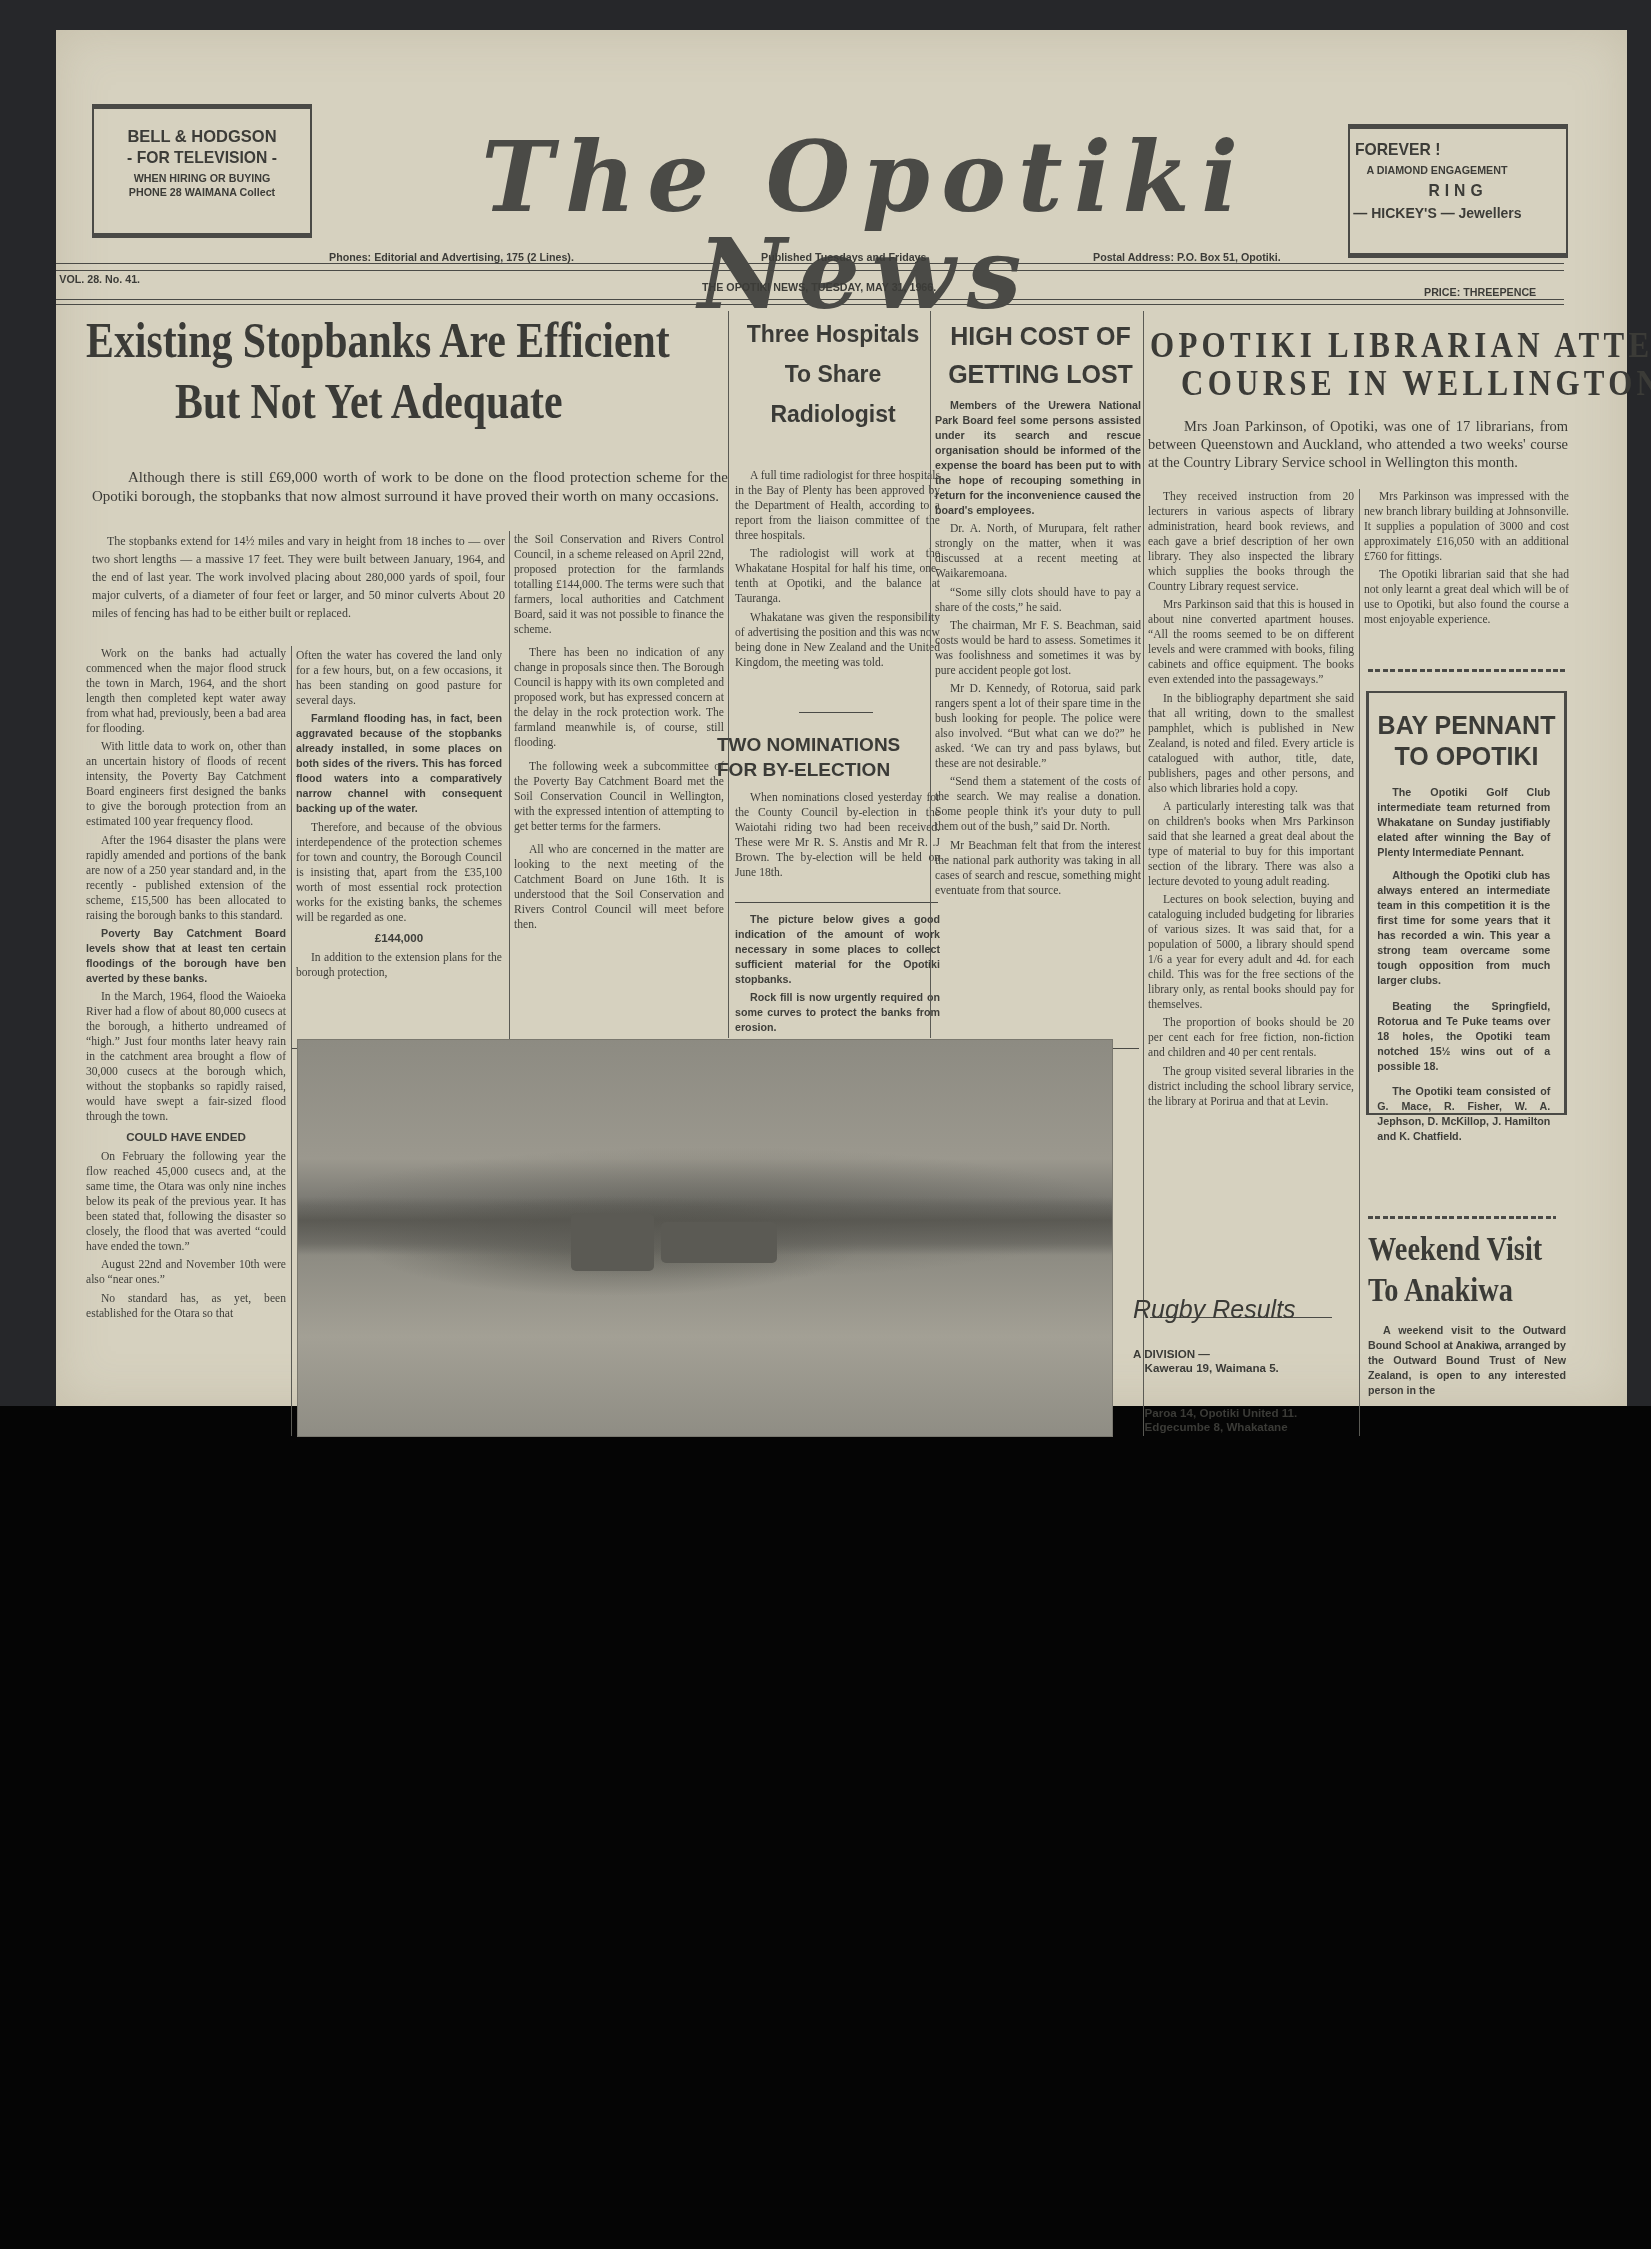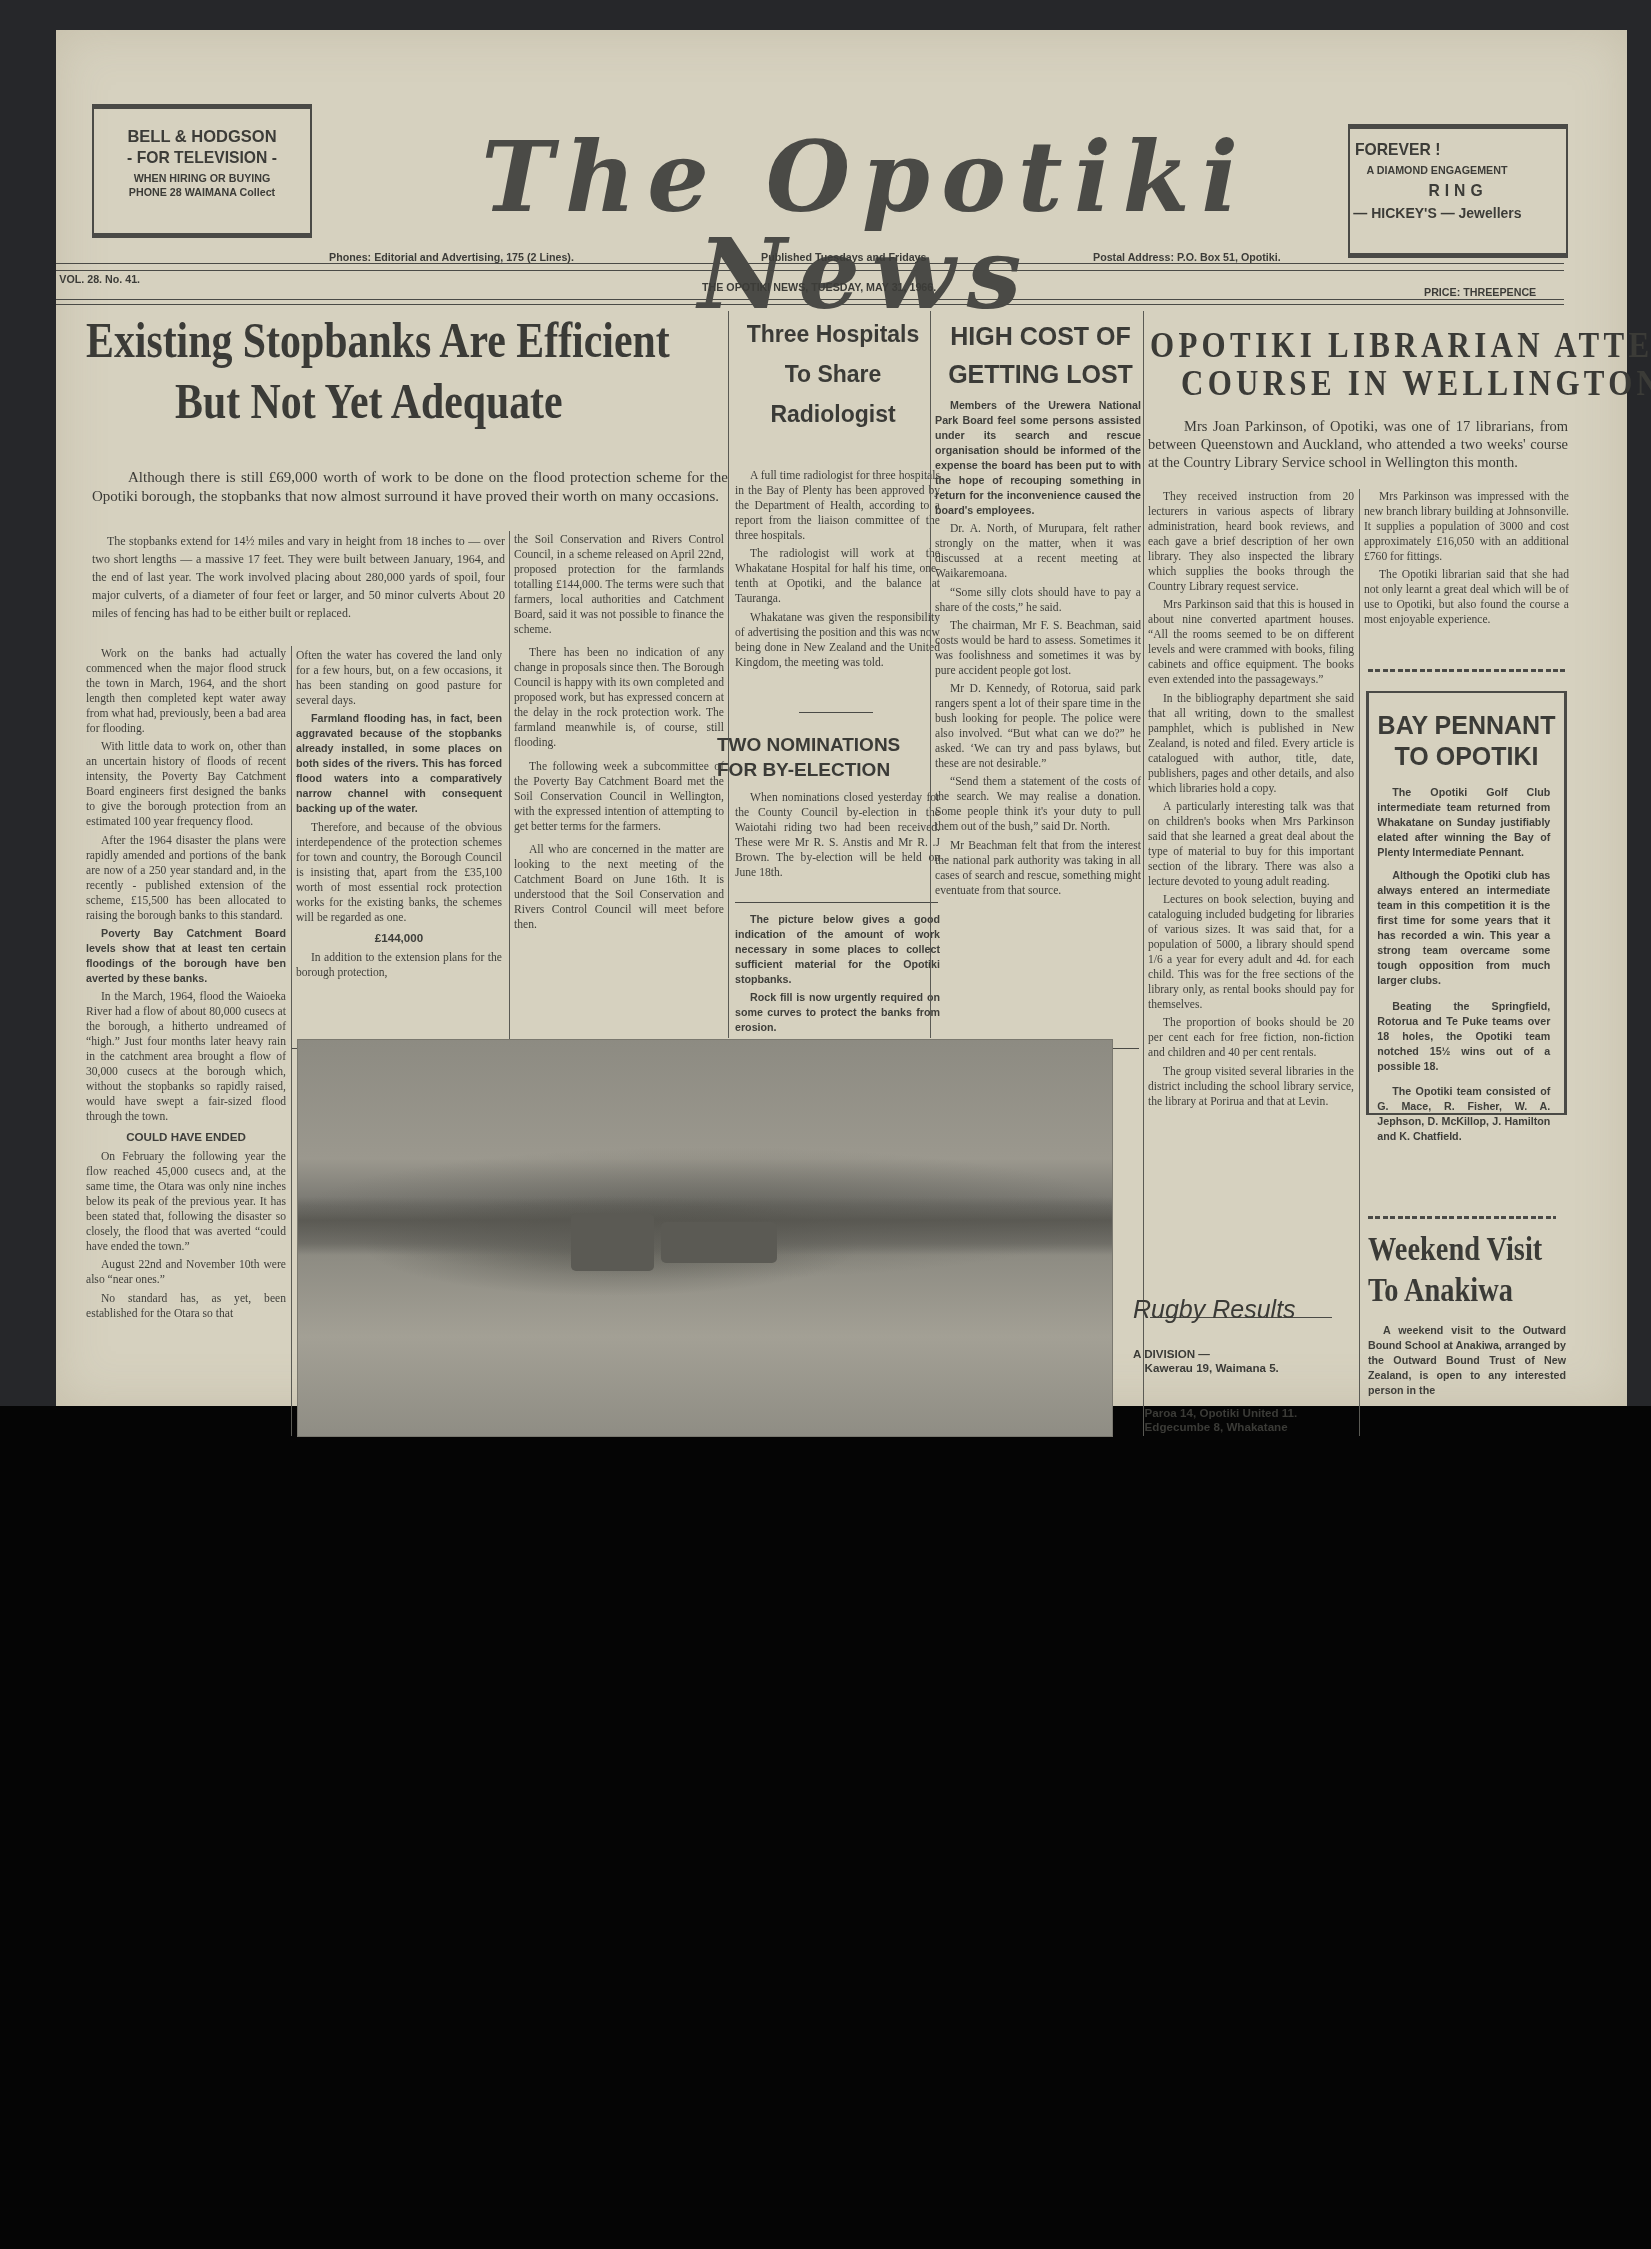--- a/index.html
+++ b/index.html
@@ -156,21 +156,21 @@
   <div class="abs hl-condensed" style="left:1094px;top:294px;font-size:36px;transform:scaleX(0.86);white-space:nowrap;letter-spacing:5px;">OPOTIKI LIBRARIAN ATTENDS</div>
   <div class="abs hl-condensed" style="left:1125px;top:332px;font-size:36px;transform:scaleX(0.86);white-space:nowrap;letter-spacing:5px;">COURSE IN WELLINGTON</div>
 
   <div class="lede" style="left:1092px;top:387px;width:420px;font-size:14.5px;line-height:18px;">
     <p>Mrs Joan Parkinson, of Opotiki, was one of 17 librarians, from between Queenstown and Auckland, who attended a two weeks' course at the Country Library Service school in Wellington this month.</p>
   </div>
 
   <div class="col" style="left:1092px;top:459px;width:206px;">
     <p>They received instruction from 20 lecturers in various aspects of library administration, heard book reviews, and each gave a brief description of her own library. They also inspected the library which supplies the books through the Country Library request service.</p>
     <p>Mrs Parkinson said that this is housed in about nine converted apartment houses. “All the rooms seemed to be on different levels and were crammed with books, filing cabinets and office equipment. The books even extended into the passageways.”</p>
-    <p>In the bibliography department she said that all writing, down to the smallest pamphlet, which is published in New Zealand, is noted and filed. Every article is catalogued with author, title, date, publishers, pages and other details, and also which libraries hold a copy.</p>
+    <p>In the bibliography department she said that all writing, down to the smallest pamphlet, which is published in New Zealand, is noted and filed. Every article is catalogued with author, title, date, publishers, pages and other persons, and also which libraries hold a copy.</p>
     <p>A particularly interesting talk was that on children's books when Mrs Parkinson said that she learned a great deal about the type of material to buy for this important section of the library. There was also a lecture devoted to young adult reading.</p>
     <p>Lectures on book selection, buying and cataloguing included budgeting for libraries of various sizes. It was said that, for a population of 5000, a library should spend 1/6 a year for every adult and 4d. for each child. This was for the free sections of the library only, as rental books should pay for themselves.</p>
     <p>The proportion of books should be 20 per cent each for free fiction, non-fiction and children and 40 per cent rentals.</p>
     <p>The group visited several libraries in the district including the school library service, the library at Porirua and that at Levin.</p>
   </div>
   <div class="rule thin" style="left:1094px;top:1287px;width:182px;"></div>
 
   <div class="vrule" style="left:1303px;top:459px;height:947px;"></div>
 
   <div class="col" style="left:1308px;top:459px;width:205px;">

